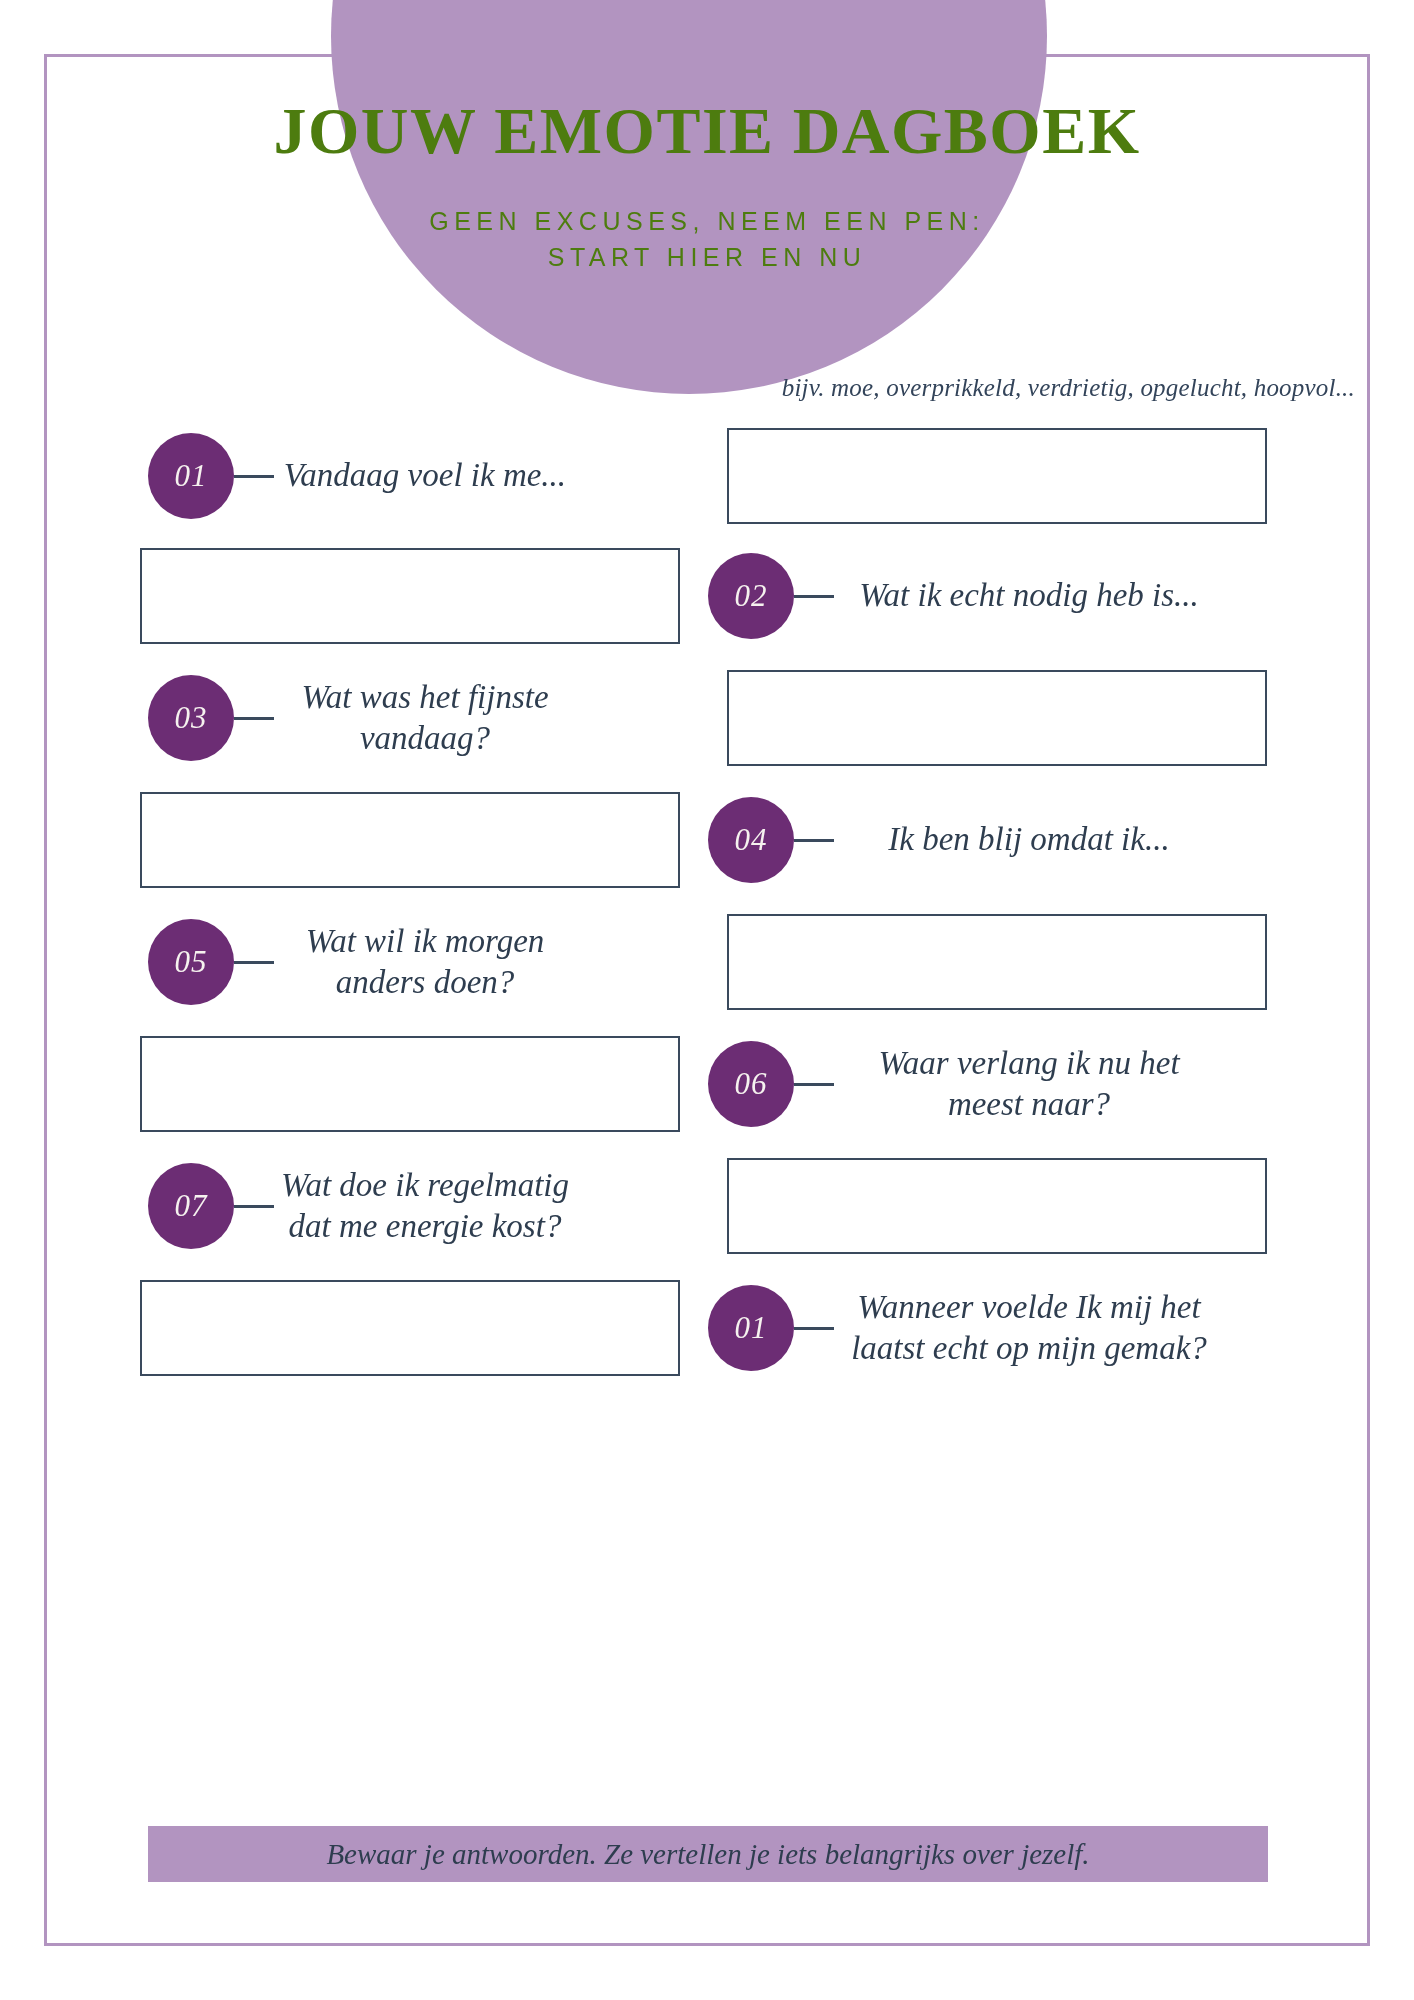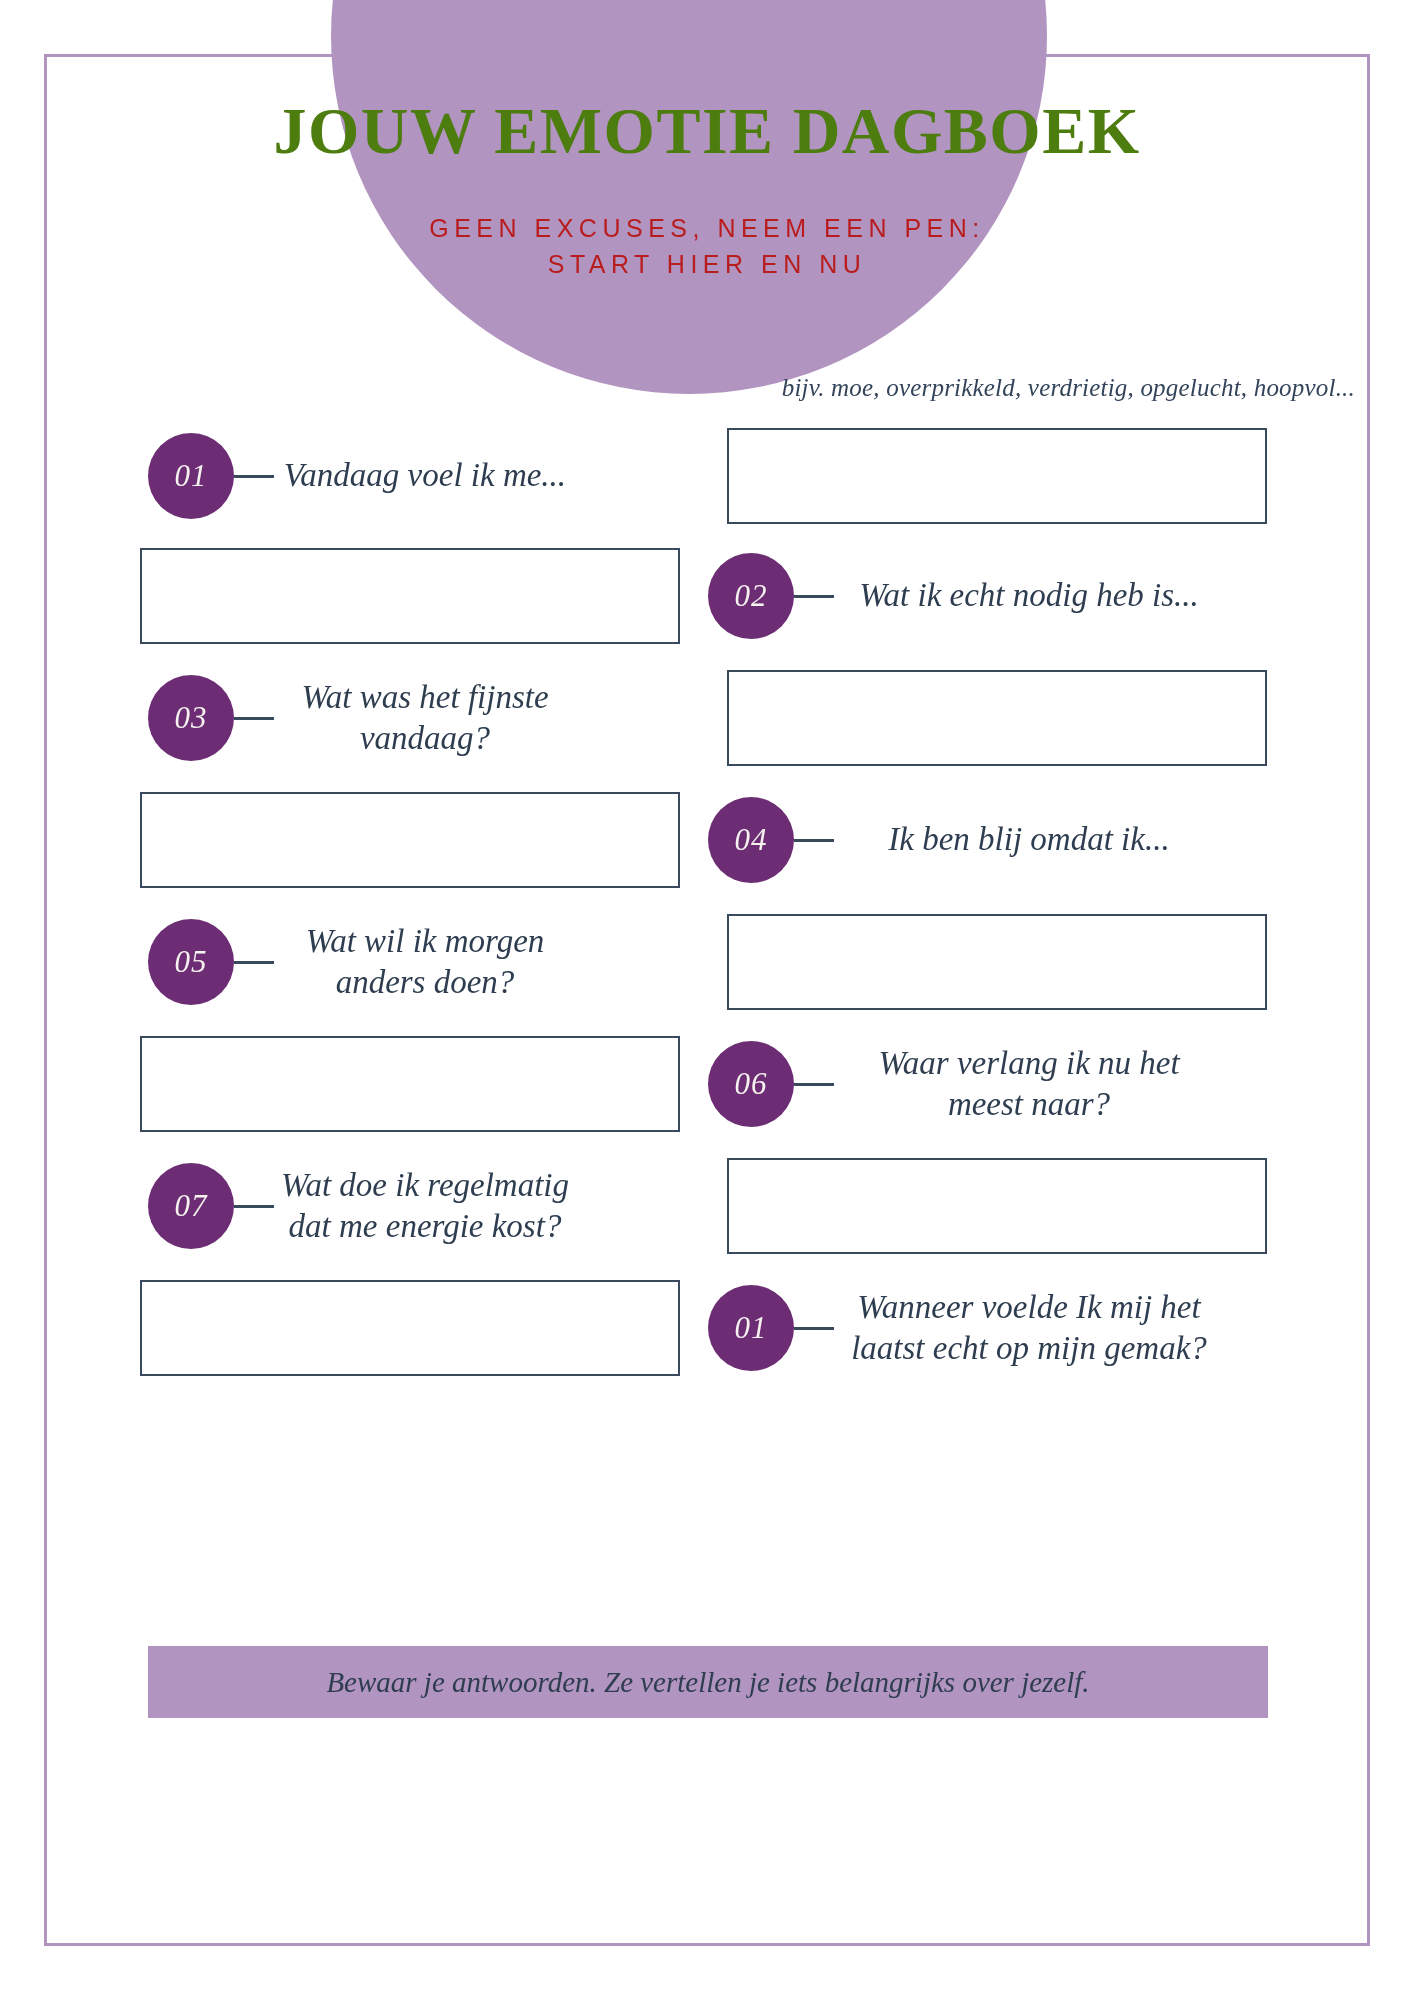--- a/index.html
+++ b/index.html
@@ -44,23 +44,22 @@
     font-size:66px;
     letter-spacing:1.5px;
     color:#4d7c0f;
     line-height:1;
   }
   .subtitle{
     position:absolute;left:0;top:204px;width:100%;
     font-family:"Liberation Sans",sans-serif;
     font-size:25px;
     letter-spacing:5.5px;
-    color:#b91c1c;
+    color:#4d7c0f;
     line-height:1.42;
-    margin-top:7px;
   }
   .subtitle .l2{display:block;}
 
   
   .hint{
     position:absolute;
     left:0;top:374px;width:1355px;
     text-align:right;
     font-family:"Liberation Serif",serif;
     font-style:italic;
@@ -113,22 +112,22 @@
   .row.left .answer-box{left:727px;width:540px;}
 
   
   .row.right .num-group{left:708px;}
   .row.right .q-label{left:844px;width:370px;}
   .row.right .answer-box{left:140px;width:540px;}
 
   
   .banner{
     position:absolute;
-    left:148px;top:1646px;
-    width:1120px;height:72px;
+    left:148px;top:1826px;
+    width:1120px;height:56px;
     background:#b294c0;
     display:flex;align-items:center;justify-content:center;
     font-family:"Liberation Serif",serif;
     font-style:italic;
     font-size:29px;
     color:#2e3d4f;
   }
 
   
   .logo-wrap{

